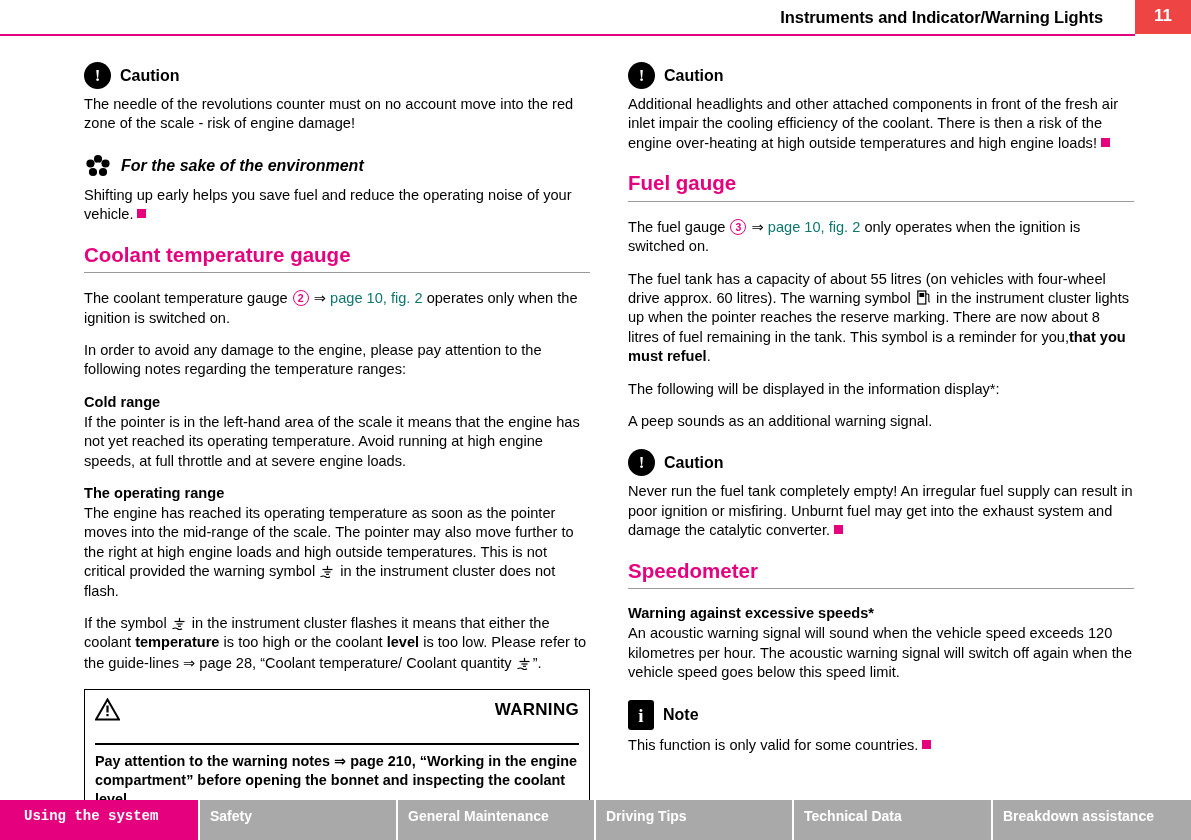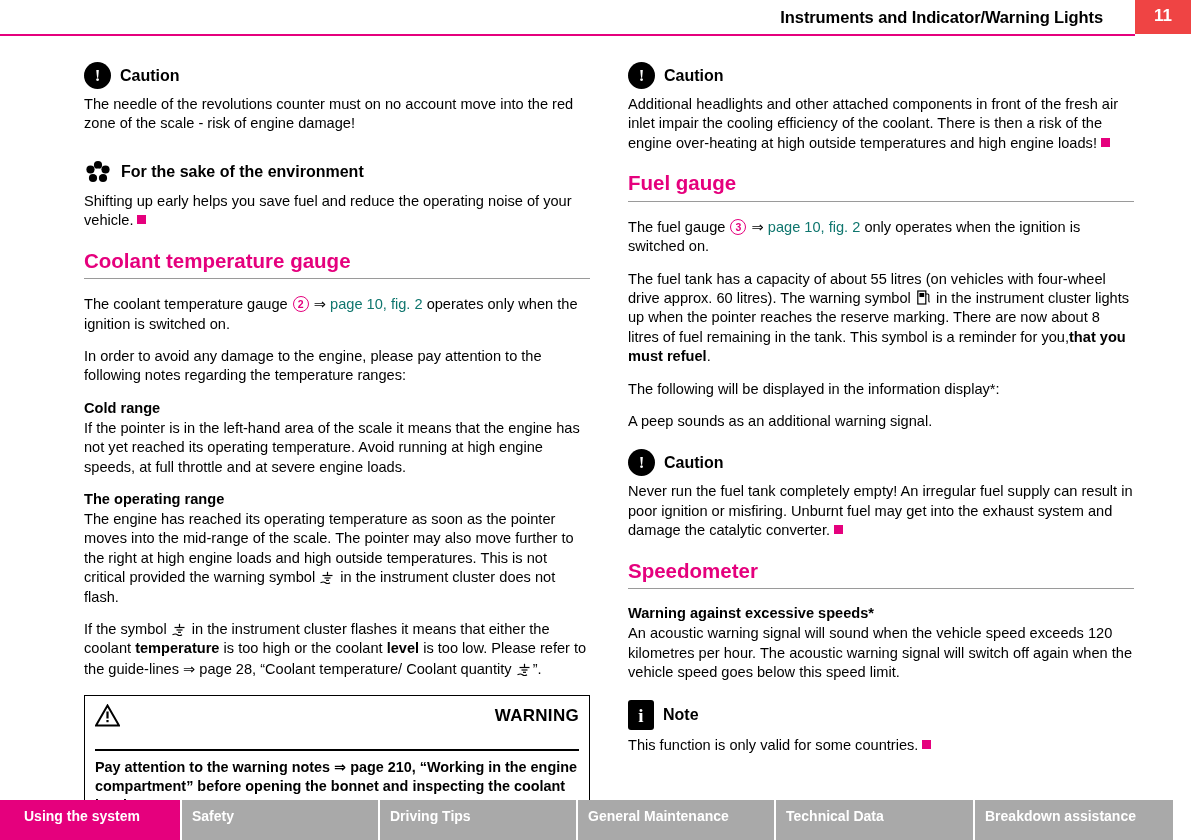--- a/index.html
+++ b/index.html
@@ -262,21 +262,21 @@
   </div>
 
   <div class="col col-left">
 
     <div class="callout">
       <span class="icon-warn-circle">!</span>
       <span class="callout-label">Caution</span>
     </div>
     <p class="body">The needle of the revolutions counter must on no account move into the red zone of the scale - risk of engine damage!</p>
 
-    <div class="callout" style="margin-top:24px;">
+    <div class="callout" style="margin-top:18px;font-style:italic;">
       <span class="icon-env">
         <svg width="28" height="28" viewBox="0 0 28 28">
           <g fill="#000">
             <circle cx="14" cy="7" r="4.1"></circle>
             <circle cx="6.5" cy="11.5" r="4.1"></circle>
             <circle cx="21.5" cy="11.5" r="4.1"></circle>
             <circle cx="9" cy="20" r="4.1"></circle>
             <circle cx="19" cy="20" r="4.1"></circle>
             <circle cx="14" cy="14" r="3.4" fill="#fff"></circle>
           </g>
@@ -424,31 +424,31 @@
     </div>
 
     <div class="callout" style="margin-top:18px;">
       <span class="icon-note">i</span>
       <span class="callout-label">Note</span>
     </div>
     <p class="body"><span>This function is only valid for some countries.</span><span class="endmark"></span></p>
   </div>
 
   <div class="footer">
-    <div class="ftab active" style="width:182px;">
+    <div class="ftab active" style="width:200px;font-family:Liberation Mono, monospace;">
         <span>Using the system</span>
       </div>
     <div class="ftab" style="width:198px;">
         <span>Safety</span>
       </div>
     <div class="ftab" style="width:198px;">
+        <span>General Maintenance</span>
+      </div>
+    <div class="ftab" style="width:198px;">
         <span>Driving Tips</span>
-      </div>
-    <div class="ftab" style="width:198px;">
-        <span>General Maintenance</span>
       </div>
     <div class="ftab" style="width:199px;">
         <span>Technical Data</span>
       </div>
     <div class="ftab" style="width:198px;">
         <span>Breakdown assistance</span>
       </div>
   </div>
 
 </div>

